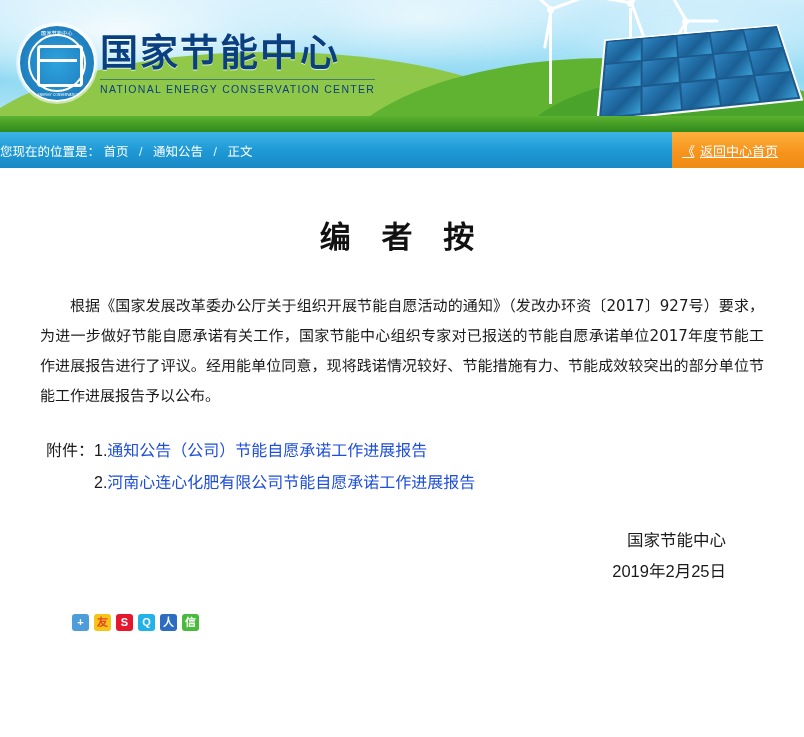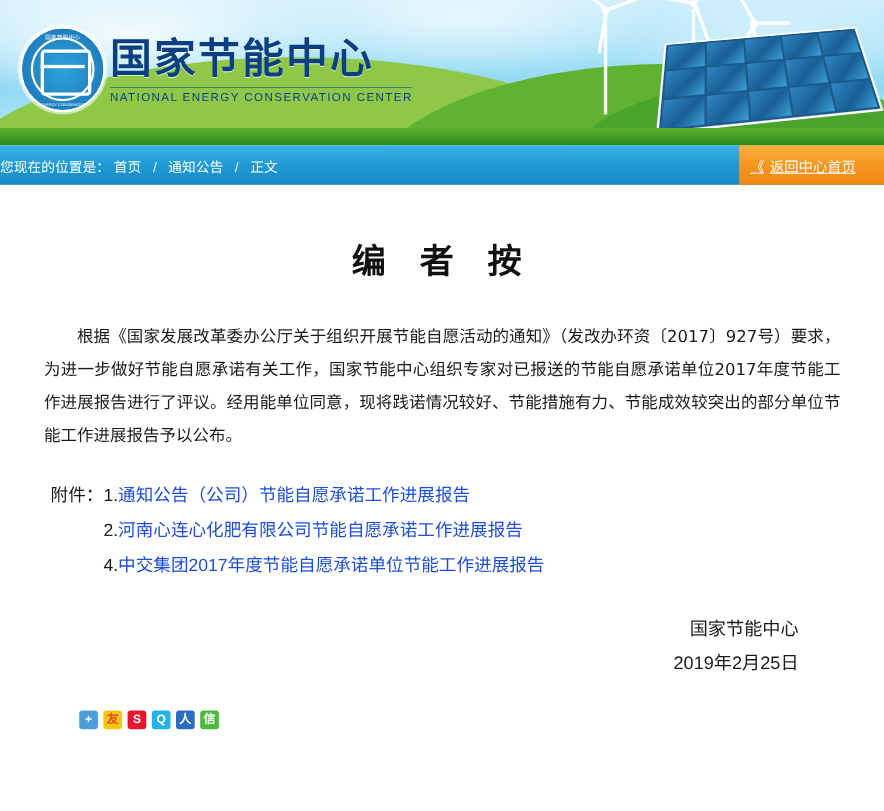--- a/index.html
+++ b/index.html
@@ -419,23 +419,20 @@
     <div class="attach-block">
       <div class="attach-row">
         <span class="attach-label">附件：</span>
         <ul class="attach-list">
           <li>
             <span class="attach-num">1.</span><a class="attach-link" href="#">通知公告（公司）节能自愿承诺工作进展报告</a>
           </li>
           <li>
             <span class="attach-num">2.</span><a class="attach-link" href="#">河南心连心化肥有限公司节能自愿承诺工作进展报告</a>
           </li>
-          <li>
-            <span class="attach-num">4.</span><a class="attach-link" href="#">中交集团2017年度节能自愿承诺单位节能工作进展报告</a>
-          </li>
         </ul>
       </div>
     </div>
 
     <div class="signature">
       <div>国家节能中心</div>
       <div>2019年2月25日</div>
     </div>
 
     <div class="share-row">

